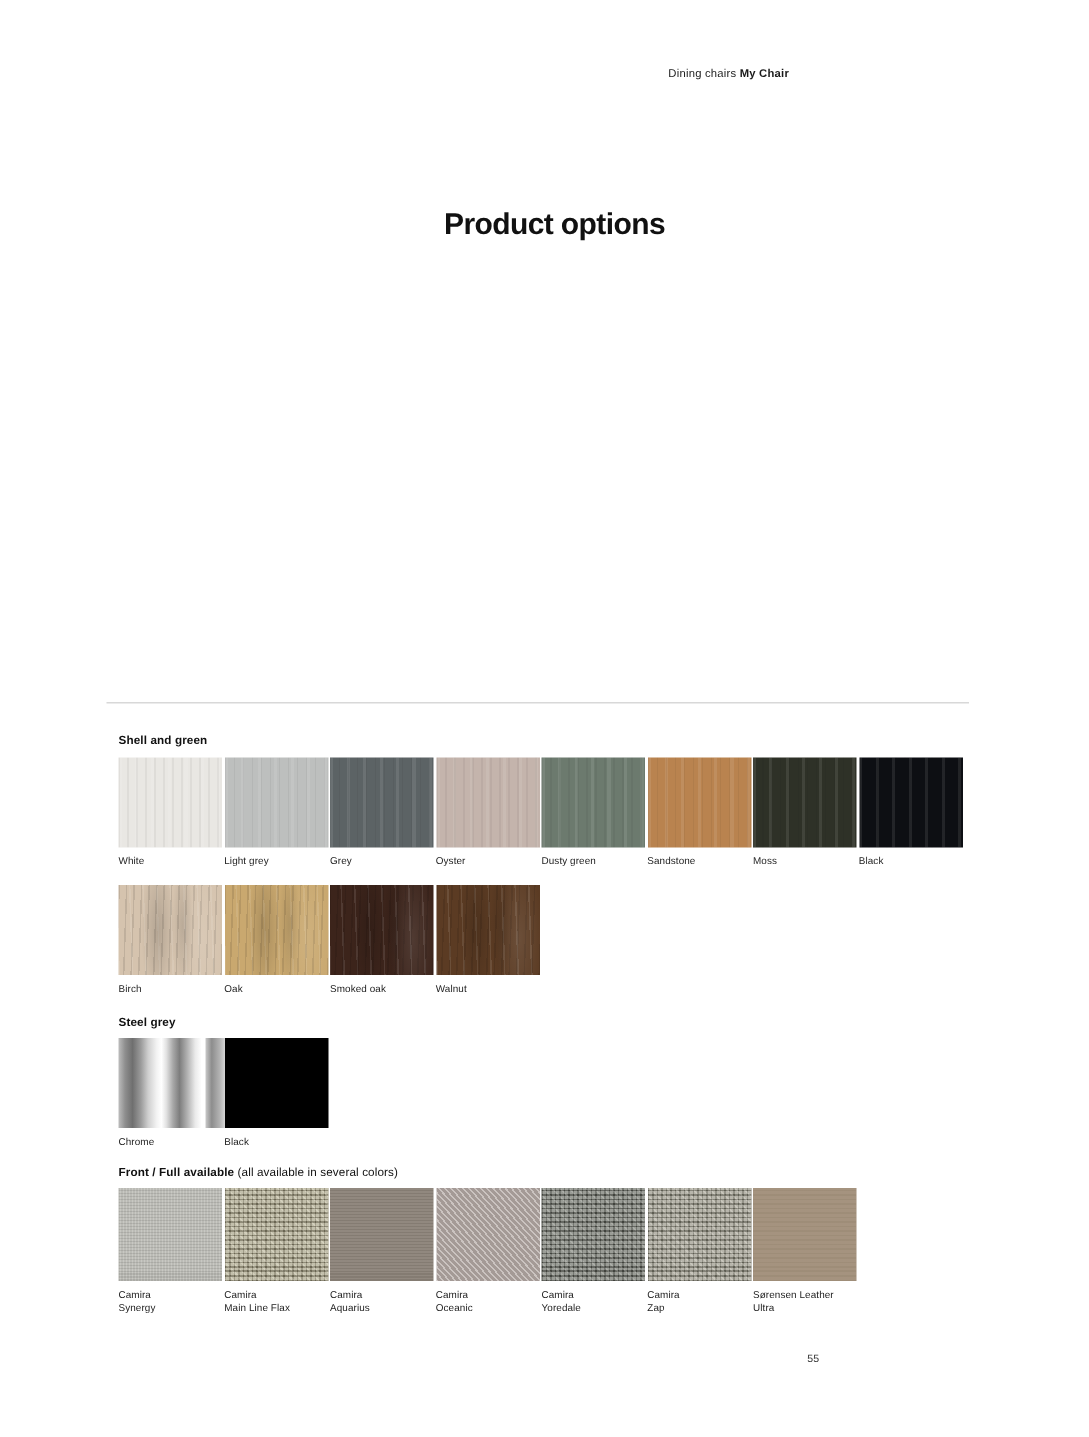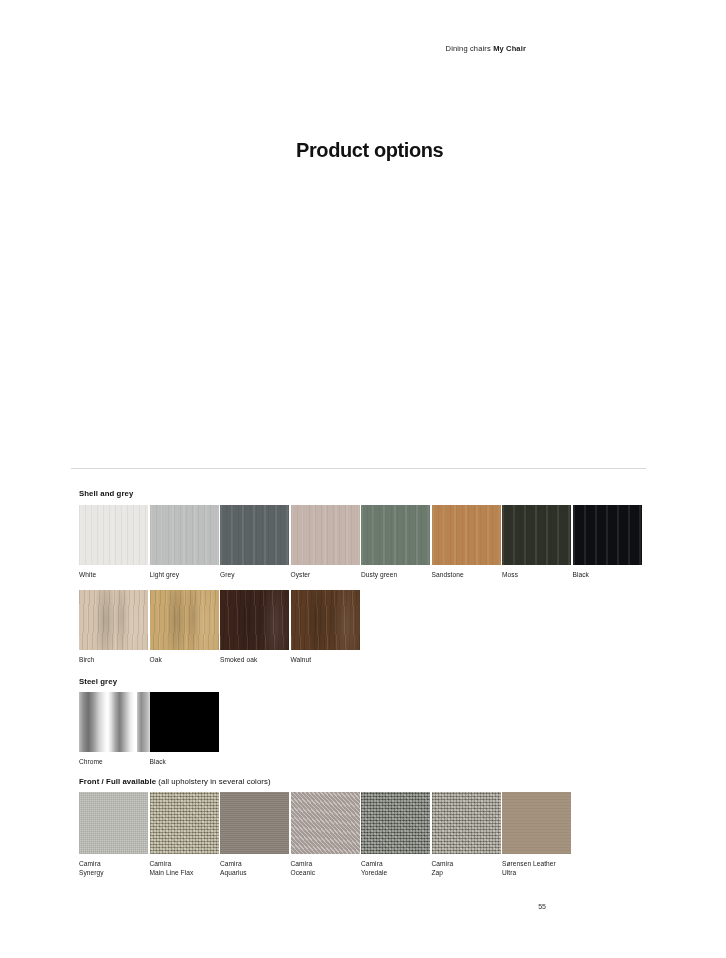--- a/index.html
+++ b/index.html
@@ -148,21 +148,21 @@
 
   <div class="running-header">
     <span>Dining chairs </span><span class="bold">My Chair</span>
   </div>
 
   <h1 class="page-title">Product options</h1>
 
   <div class="divider"></div>
 
   <div id="sections-root">
-      <div class="section-heading" style="top: 489px;"><span>Shell and grey</span></div>
+      <div class="section-heading" style="top: 489px;"><span>Shell and green</span></div>
       <div class="swatch-row" style="top: 505px;">
         <div class="swatch-cell" style="width: 70.5px;">
           <div class="swatch grain" style="background: rgb(233, 231, 227);"></div>
           <div class="swatch-label">White</div>
         </div>
         <div class="swatch-cell" style="width: 70.5px;">
           <div class="swatch grain" style="background: rgb(189, 191, 190);"></div>
           <div class="swatch-label">Light grey</div>
         </div>
         <div class="swatch-cell" style="width: 70.5px;">
@@ -214,21 +214,21 @@
           <div class="swatch chrome" style="width: 55px; overflow: visible;">
             <div class="chrome-narrow" style="left: 58px;"></div>
           </div>
           <div class="swatch-label">Chrome</div>
         </div>
         <div class="swatch-cell" style="width: 70.5px;">
           <div class="swatch" style="background: rgb(0, 0, 0);"></div>
           <div class="swatch-label">Black</div>
         </div>
       </div>
-      <div class="section-heading" style="top: 777px;"><span>Front / Full available</span><span class="light"> (all upholstery in several colors)</span></div>
+      <div class="section-heading" style="top: 777px;"><span>Front / Full available</span><span class="light"> (all available in several colors)</span></div>
       <div class="swatch-row" style="top: 792px;">
         <div class="swatch-cell" style="width: 70.5px;">
           <div class="swatch tall weave-fine" style="background: rgb(194, 194, 188);"></div>
           <div class="swatch-label">Camira
 Synergy</div>
         </div>
         <div class="swatch-cell" style="width: 70.5px;">
           <div class="swatch tall weave-coarse" style="background: rgb(178, 171, 139);"></div>
           <div class="swatch-label">Camira
 Main Line Flax</div>

